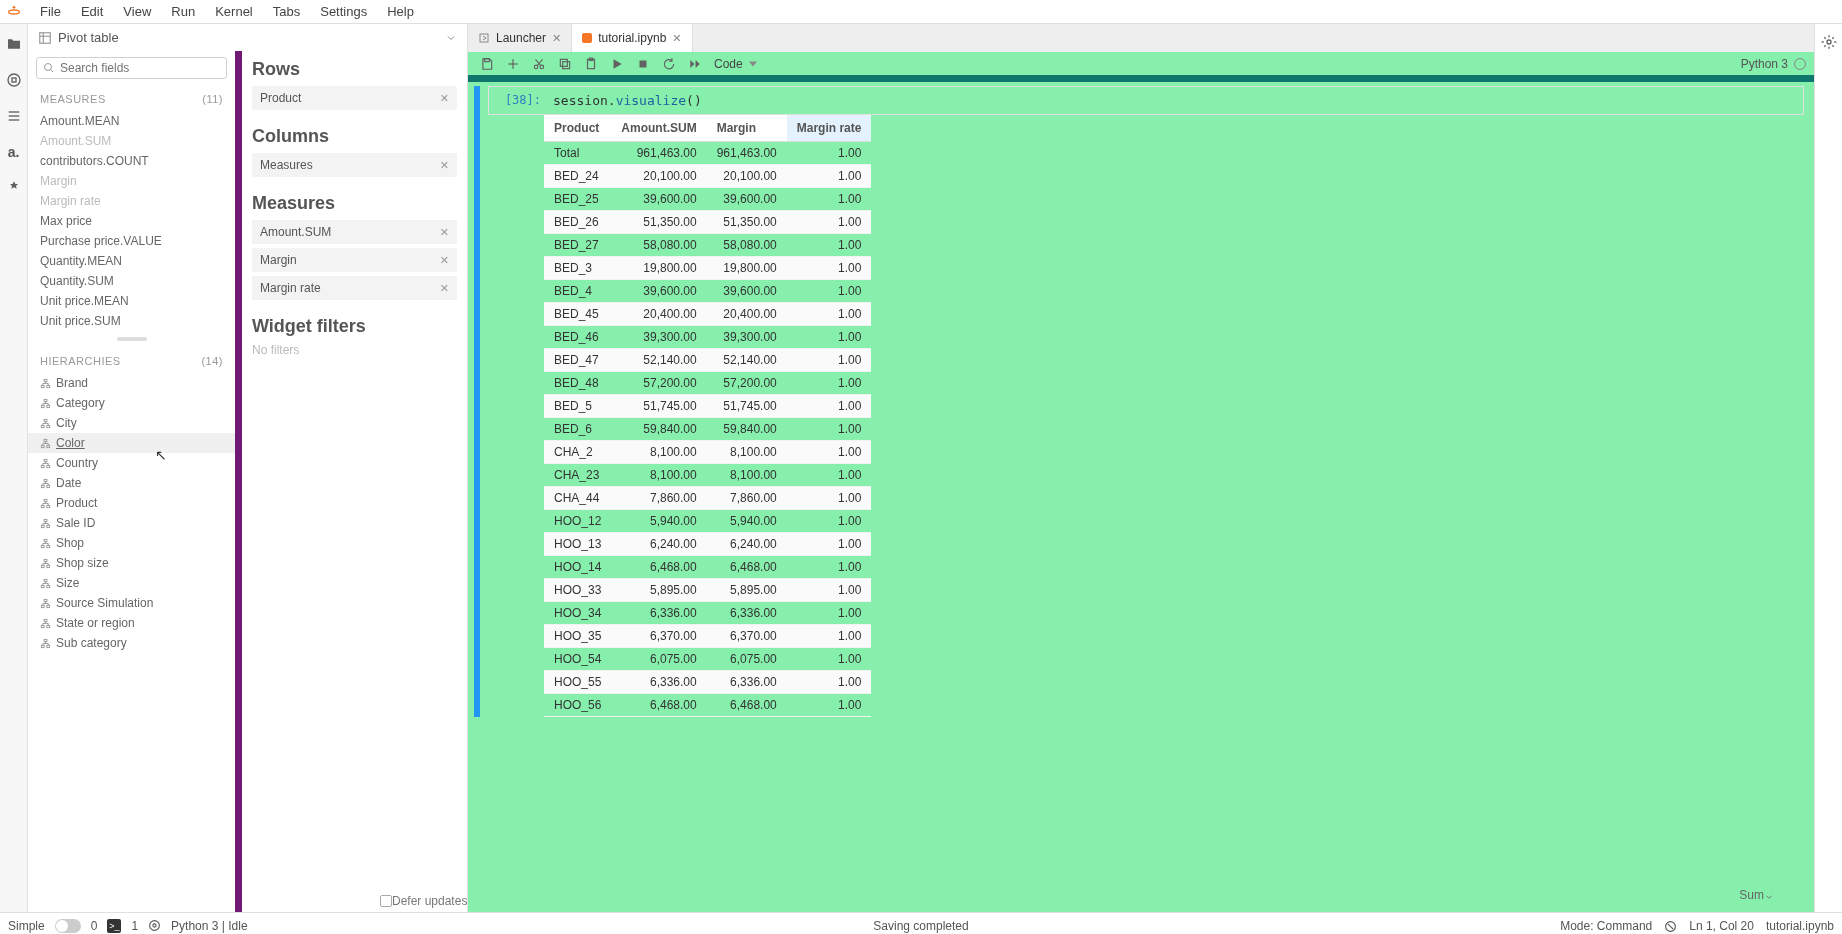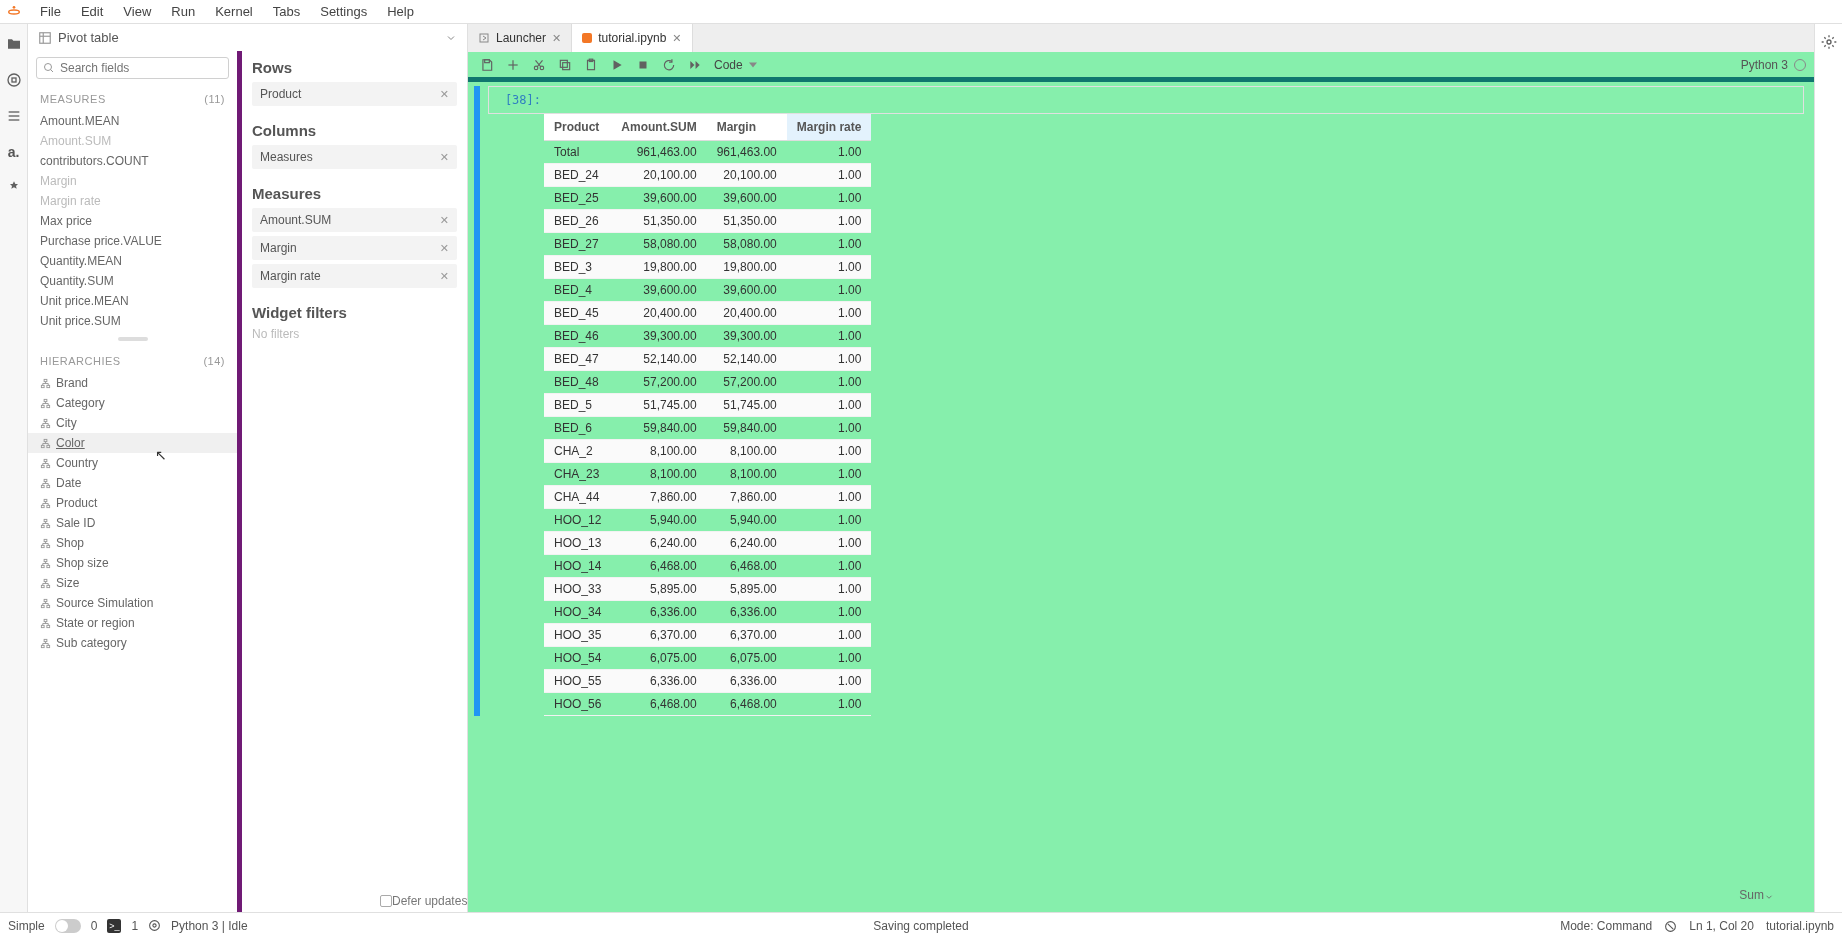--- a/index.html
+++ b/index.html
@@ -11,47 +11,47 @@
 .layout { display: flex; height: calc(100vh - 24px - 22px); }
 .left-rail { width: 28px; background: #f7f7f7; border-right: 1px solid #e0e0e0; display: flex; flex-direction: column; align-items: center; padding-top: 12px; gap: 20px; }
 .left-rail .rail-icon { width: 16px; height: 16px; color: #616161; }
 
 .sidebar { width: 440px; border-right: 1px solid #e0e0e0; display: flex; flex-direction: column; }
 .sidebar-header { display: flex; align-items: center; padding: 6px 10px; font-size: 13px; color: #555; }
 .sidebar-header .pivot-icon { margin-right: 6px; color: #999; }
 .sidebar-header .chev { margin-left: auto; color: #888; }
 
 .sidebar-body { display: flex; flex: 1; overflow: hidden; }
-.fields-col { width: 214px; border-right: 5px solid #701a75; display: flex; flex-direction: column; overflow-y: auto; }
+.fields-col { width: 214px; border-right: 7px solid #701a75; display: flex; flex-direction: column; overflow-y: auto; }
 .search-box { margin: 6px 8px; border: 1px solid #d0d0d0; border-radius: 3px; padding: 3px 6px; display: flex; align-items: center; gap: 5px; }
 .search-box input { border: none; outline: none; font-size: 12px; flex: 1; }
 .group-head { display: flex; justify-content: space-between; padding: 8px 12px 6px 12px; font-size: 11px; color: #999; letter-spacing: .5px; }
 .field-item { padding: 3px 12px; font-size: 12px; color: #666; cursor: pointer; display: flex; align-items: center; gap: 5px; }
 .field-item.dim { color: #bbb; }
 .field-item.hover { background: #f0f0f0; text-decoration: underline; }
 .hicon { color: #999; font-size: 10px; }
 .handle { height: 4px; width: 30px; background: #ddd; margin: 6px auto; border-radius: 2px; }
 
 .config-col { flex: 1; padding: 8px 10px; overflow-y: auto; }
 .config-section { margin-bottom: 16px; }
-.config-title { font-size: 15px; font-weight: 600; color: #555; margin-bottom: 6px; }
+.config-title { font-size: 18px; font-weight: 600; color: #555; margin-bottom: 6px; }
 .chip { background: #f3f3f3; border-radius: 2px; padding: 5px 8px; font-size: 12px; color: #555; display: flex; justify-content: space-between; align-items: center; margin-bottom: 4px; }
 .chip .x { color: #999; cursor: pointer; font-size: 11px; }
 .nofilters { font-size: 12px; color: #bbb; }
 .defer { position: absolute; bottom: 26px; left: 380px; font-size: 12px; color: #777; display: flex; align-items: center; }
 .defer .cb { width: 12px; height: 12px; border: 1px solid #aaa; border-radius: 2px; }
 
 .main { flex: 1; display: flex; flex-direction: column; background: #86efac; }
 .tabs { display: flex; height: 28px; background: #eee; }
 .tab { display: flex; align-items: center; gap: 6px; padding: 0 10px; font-size: 12px; border-right: 1px solid #ddd; background: #eee; }
 .tab.active { background: #fff; }
 .tab .close { color: #888; font-size: 11px; cursor: pointer; }
 .tab .orange-dot { width: 10px; height: 10px; background: #f37726; border-radius: 2px; }
 
-.toolbar { display: flex; align-items: center; height: 30px; border-bottom: 5px solid #0f766e; padding: 8px 8px; gap: 4px; }
+.toolbar { display: flex; align-items: center; height: 30px; border-bottom: 7px solid #0f766e; padding: 8px 8px; gap: 4px; }
 .toolbar .tb-btn { width: 22px; height: 22px; display: flex; align-items: center; justify-content: center; color: #616161; cursor: pointer; }
 .toolbar select { border: none; font-size: 12px; color: #444; background: transparent; padding: 2px 18px 2px 4px; appearance: none; }
 .select-wrap { position: relative; display: flex; align-items: center; }
 .select-wrap::after { content: ""; position: absolute; right: 4px; top: 50%; width: 0; height: 0; border-left: 4px solid transparent; border-right: 4px solid transparent; border-top: 5px solid #888; transform: translateY(-50%); }
 .kernel-ind { margin-left: auto; display: flex; align-items: center; gap: 6px; font-size: 12px; color: #555; }
 .kernel-circle { width: 12px; height: 12px; border: 1px solid #888; border-radius: 50%; }
 
 .notebook { flex: 1; overflow: auto; padding: 4px 10px 10px 0; position: relative; }
 .cell { display: flex; }
 .cell-bar { width: 6px; background: #2196f3; margin-right: 2px; margin-left: 6px; }
@@ -451,20 +451,21 @@
         <span class="kernel-circle"></span>
       </div>
     </div>
 
     <div class="notebook">
       <div class="cell">
         <div class="cell-bar"></div>
         <div class="cell-content">
           <div class="code-row">
             <div class="prompt">[38]:</div>
+            <div class="code"><span class="id">session.</span><span class="method">visualize</span><span>()</span></div>
           </div>
           <div class="output">
             <table class="data">
               <thead>
                   <tr id="thead-row">
                     <th>Product</th>
                     <th>Amount.SUM</th>
                     <th>Margin</th>
                     <th class="sorted">Margin rate</th>
                   </tr>

